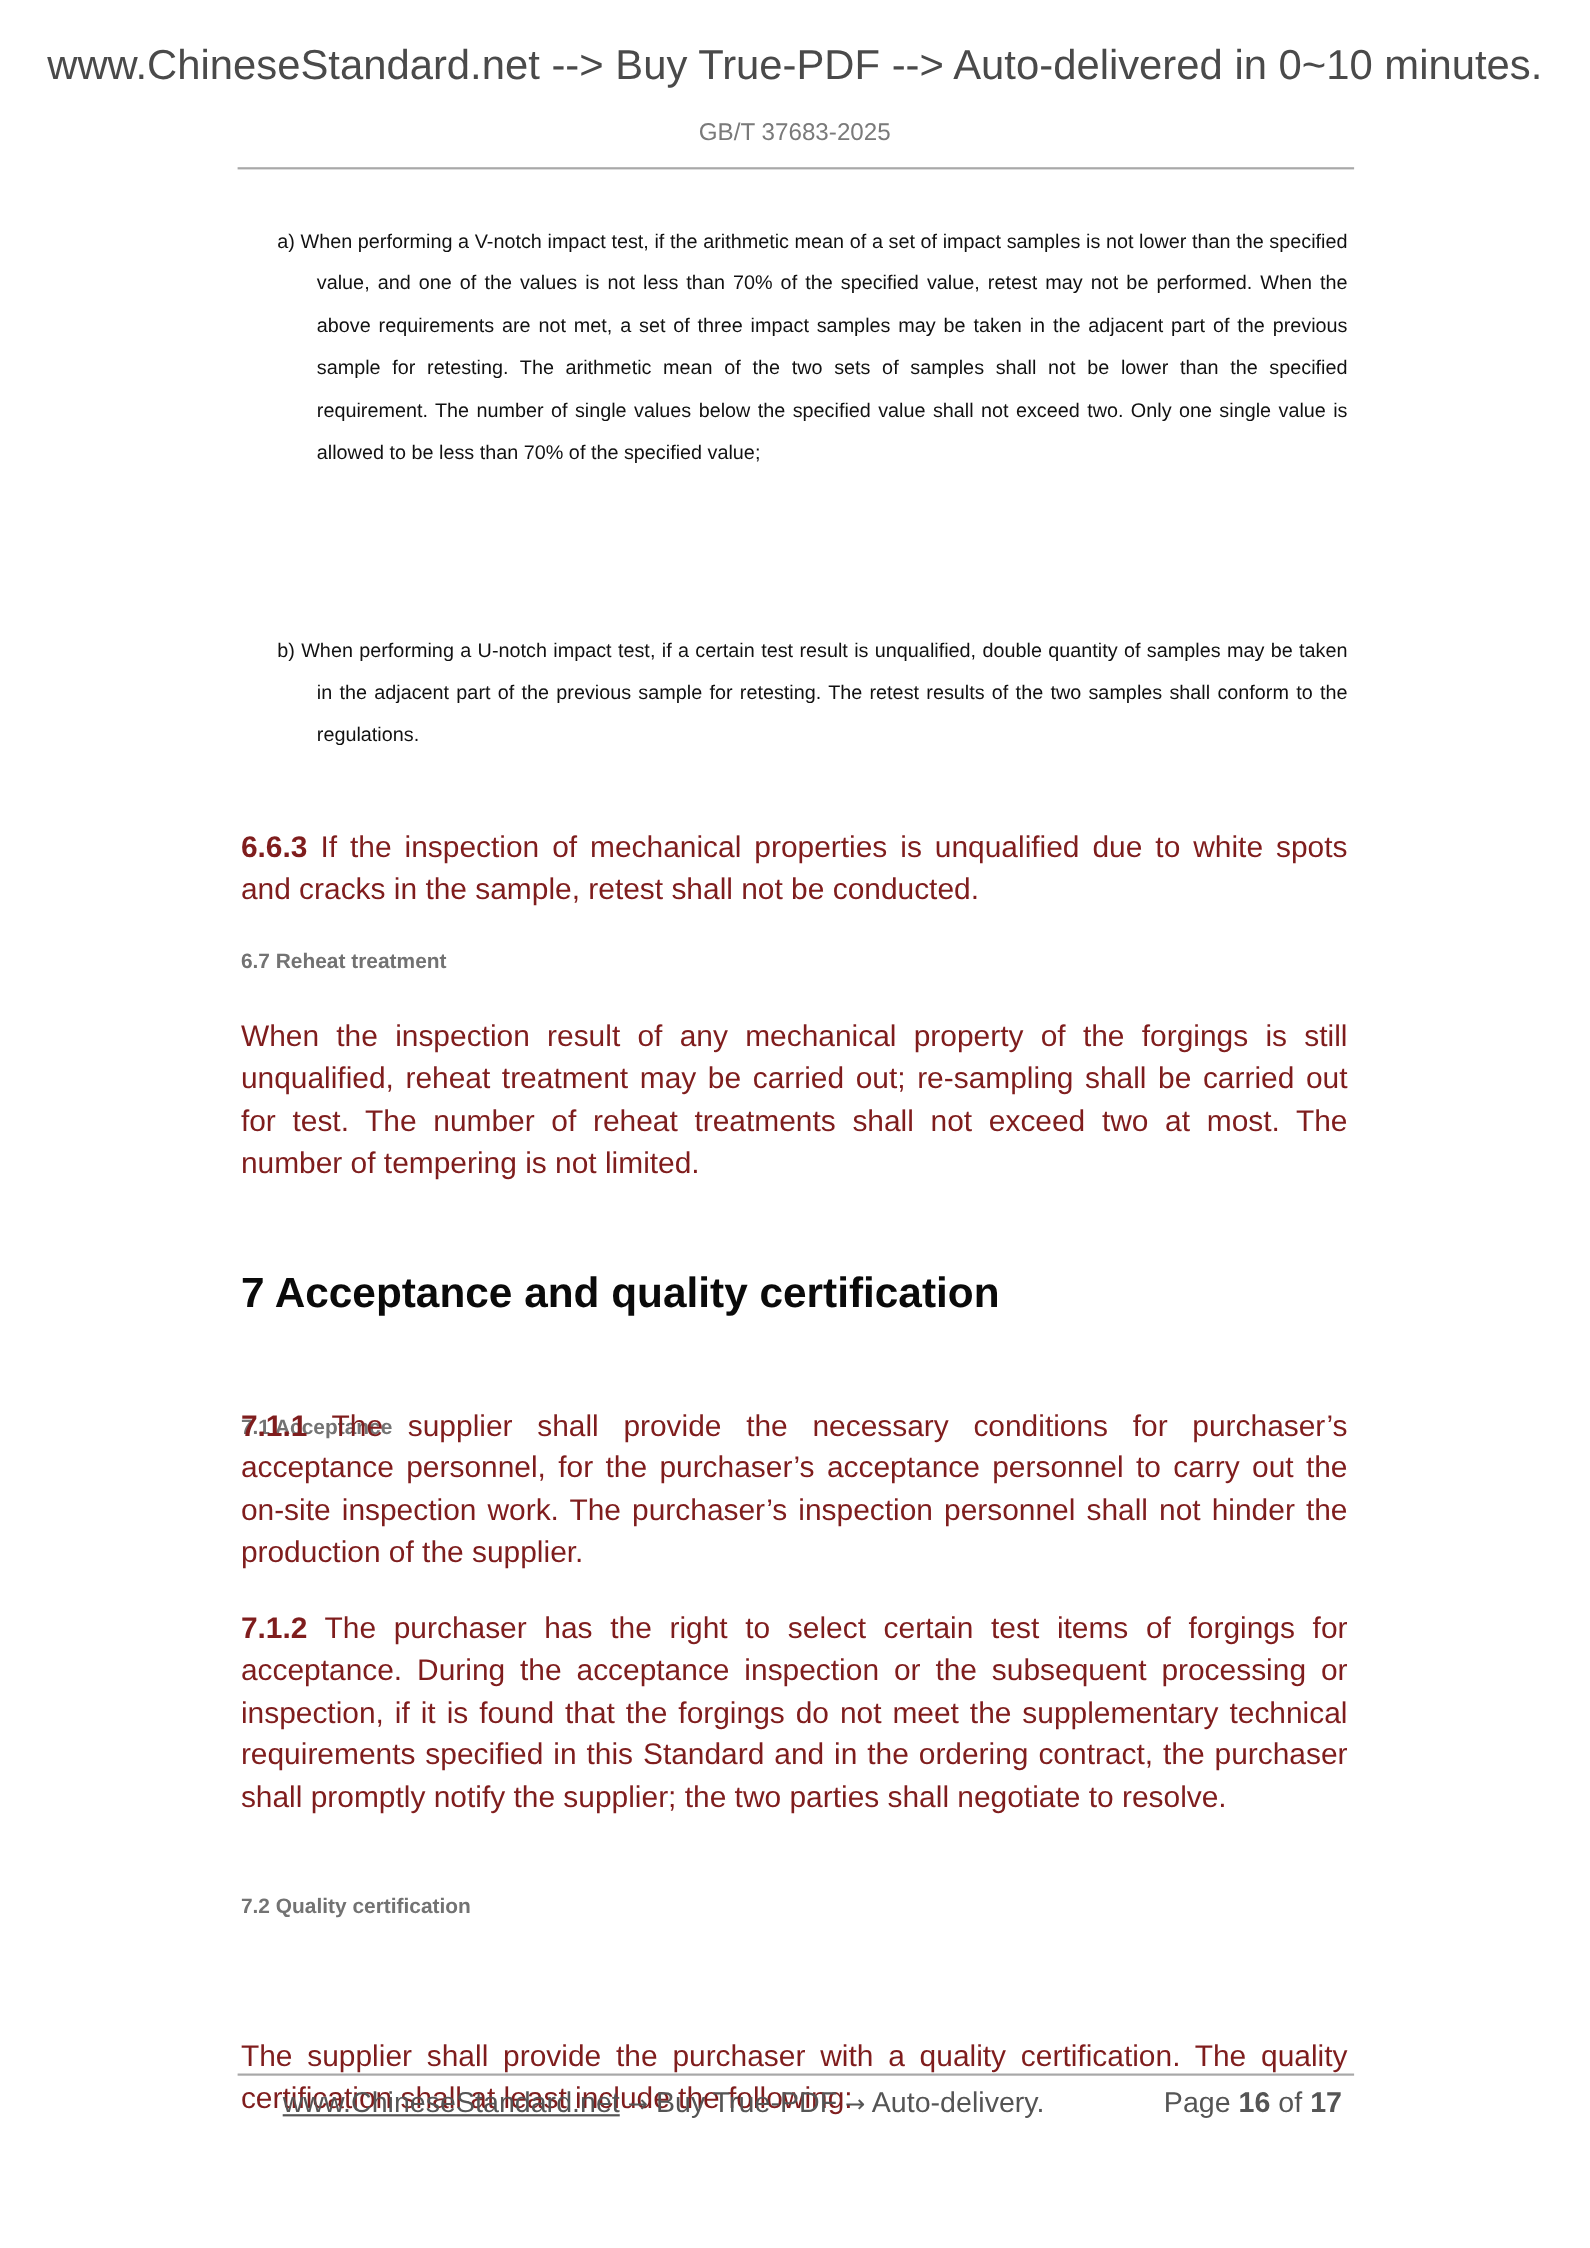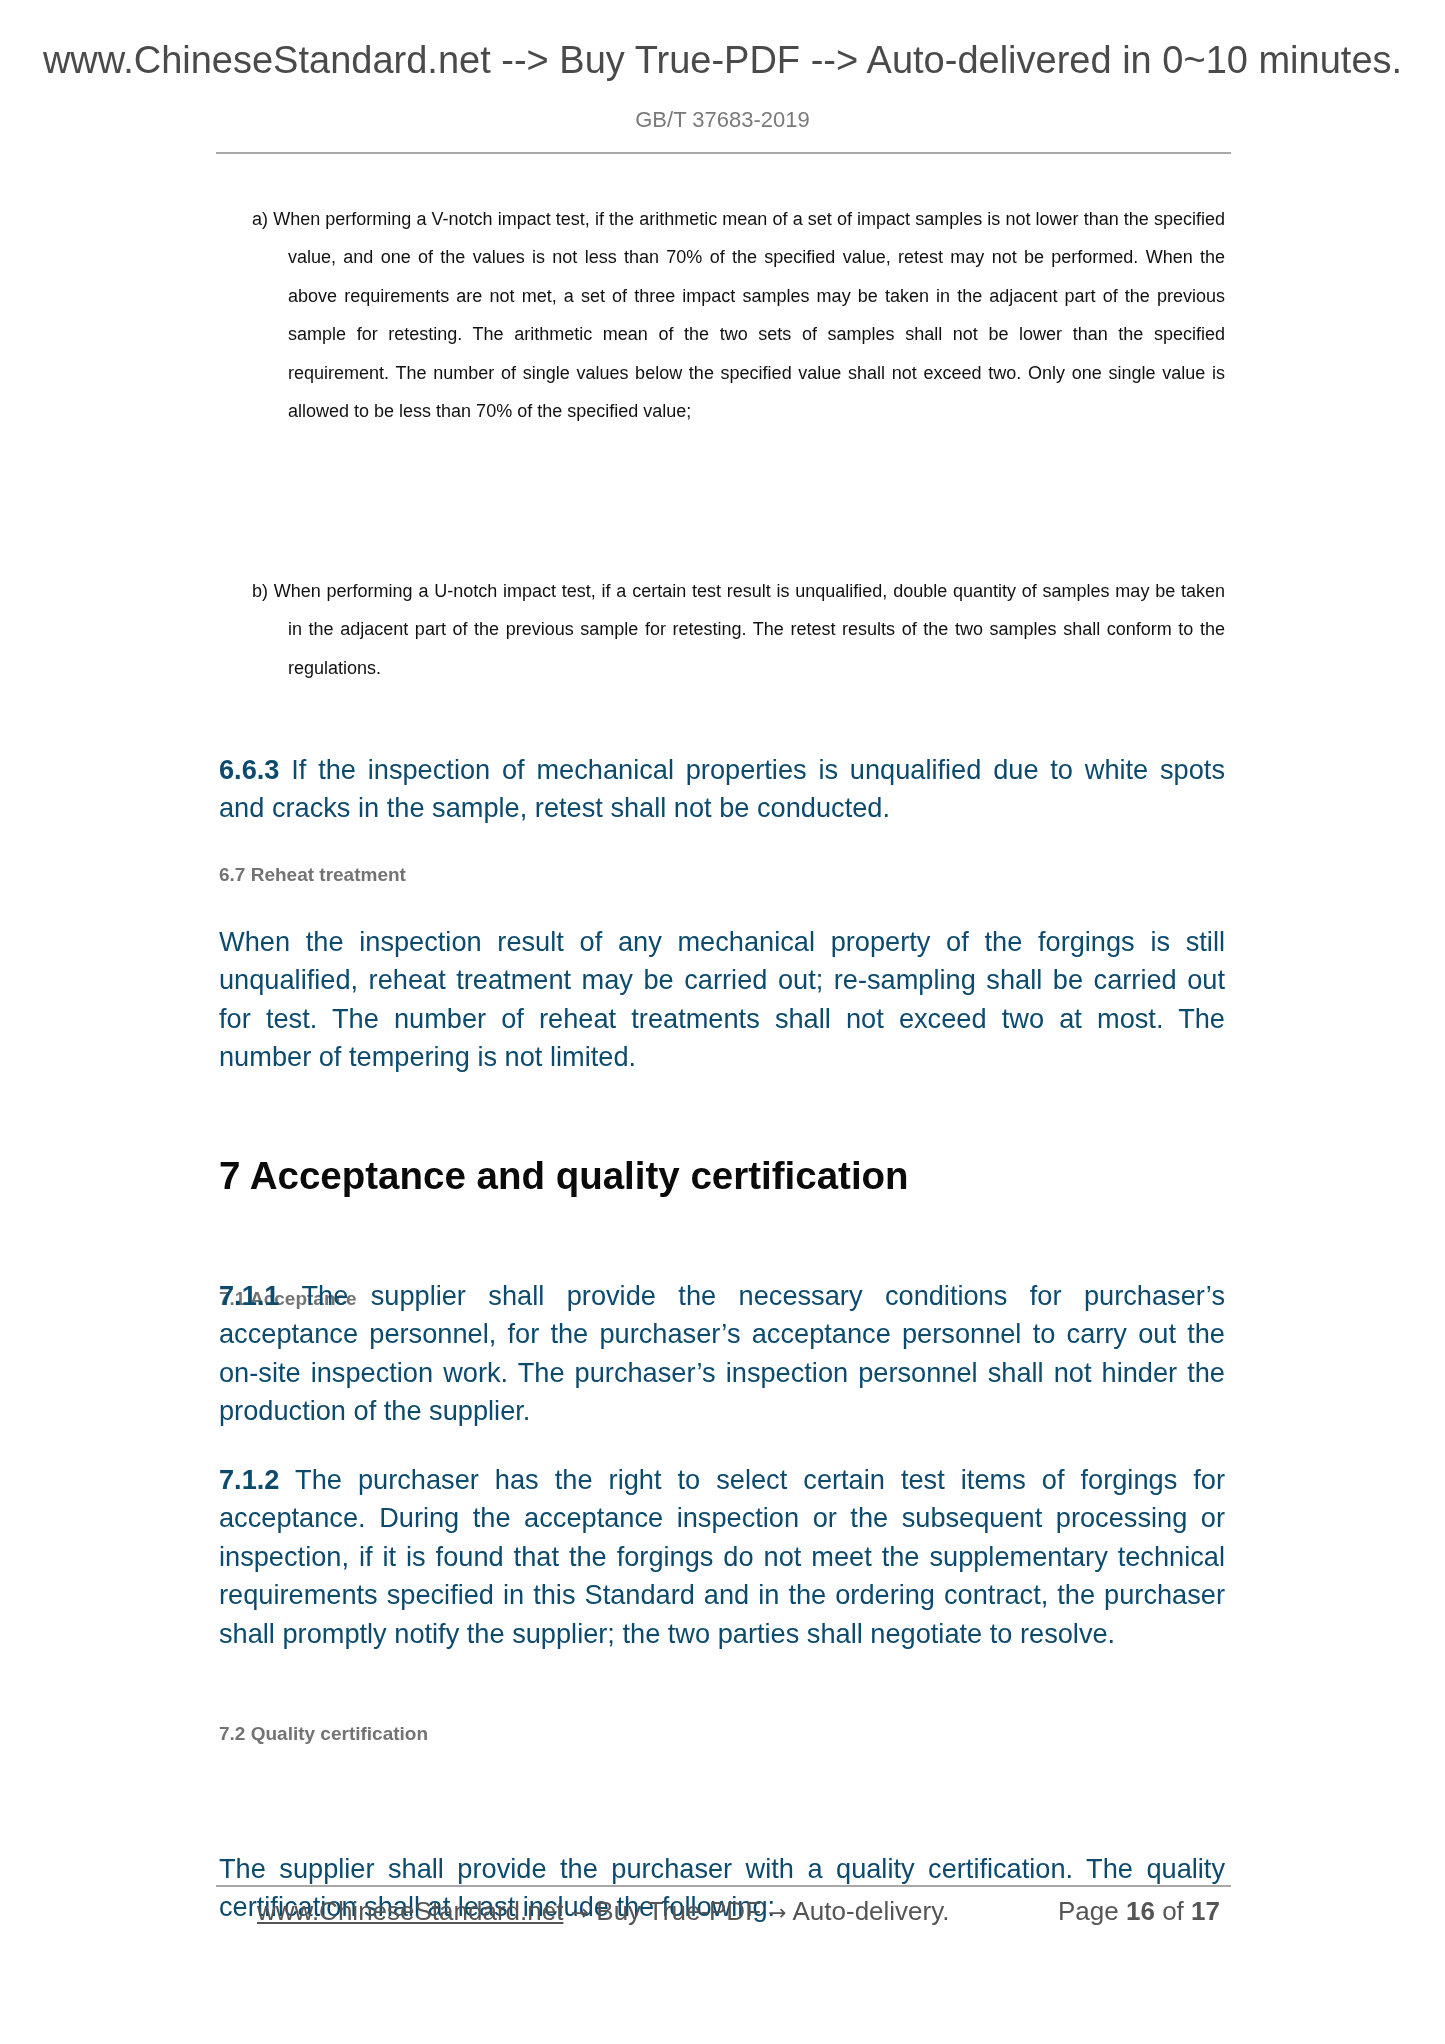--- a/index.html
+++ b/index.html
@@ -32,21 +32,21 @@
     }
     .rule {
       left: 216px; width: 1015px; height: 2px;
       background: #a8a8a8;
     }
     .para {
       left: 219px; width: 1006px;
       font-size: 27.2px;
       line-height: 38.4px;
       text-align: justify;
-      color: #0c4a6e;
+      color: #7f1d1d;
     }
     .para .lbl { font-weight: bold; }
     .list-item {
       left: 252px; width: 973px;
       font-size: 18px;
       line-height: 38.4px;
       text-align: justify;
       color: #111111;
       padding-left: 36px;
       text-indent: -36px;
@@ -87,21 +87,21 @@
       position: absolute;
       right: 11px;
       top: 0;
     }
     .footer .pageinfo b { font-weight: bold; }
   </style>
 </head>
 <body>
 
 <div class="abs hdr-top">www.ChineseStandard.net --&gt; Buy True-PDF --&gt; Auto-delivered in 0~10 minutes.</div>
-<div class="abs hdr-std">GB/T 37683-2019</div>
+<div class="abs hdr-std">GB/T 37683-2025</div>
 <div class="abs rule" style="top:152px;"></div>
 
 <div class="abs list-item" style="top:200px;"><span>a)</span> <span>When performing a V-notch impact test, if the arithmetic mean of a set of impact samples is not lower than the specified value, and one of the values is not less than 70% of the specified value, retest may not be performed. When the above requirements are not met, a set of three impact samples may be taken in the adjacent part of the previous sample for retesting. The arithmetic mean of the two sets of samples shall not be lower than the specified requirement. The number of single values below the specified value shall not exceed two. Only one single value is allowed to be less than 70% of the specified value;</span></div>
 
 <div class="abs list-item" style="top:572px;"><span>b)</span> <span>When performing a U-notch impact test, if a certain test result is unqualified, double quantity of samples may be taken in the adjacent part of the previous sample for retesting. The retest results of the two samples shall conform to the regulations.</span></div>
 
 <div class="abs para" style="top:751px;"><span class="lbl">6.6.3</span> <span>If the inspection of mechanical properties is unqualified due to white spots and cracks in the sample, retest shall not be conducted.</span></div>
 
 <div class="abs h2" style="top:857px;">6.7 Reheat treatment</div>
 <div class="abs para" style="top:923px;">When the inspection result of any mechanical property of the forgings is still unqualified, reheat treatment may be carried out; re-sampling shall be carried out for test. The number of reheat treatments shall not exceed two at most. The number of tempering is not limited.</div>

